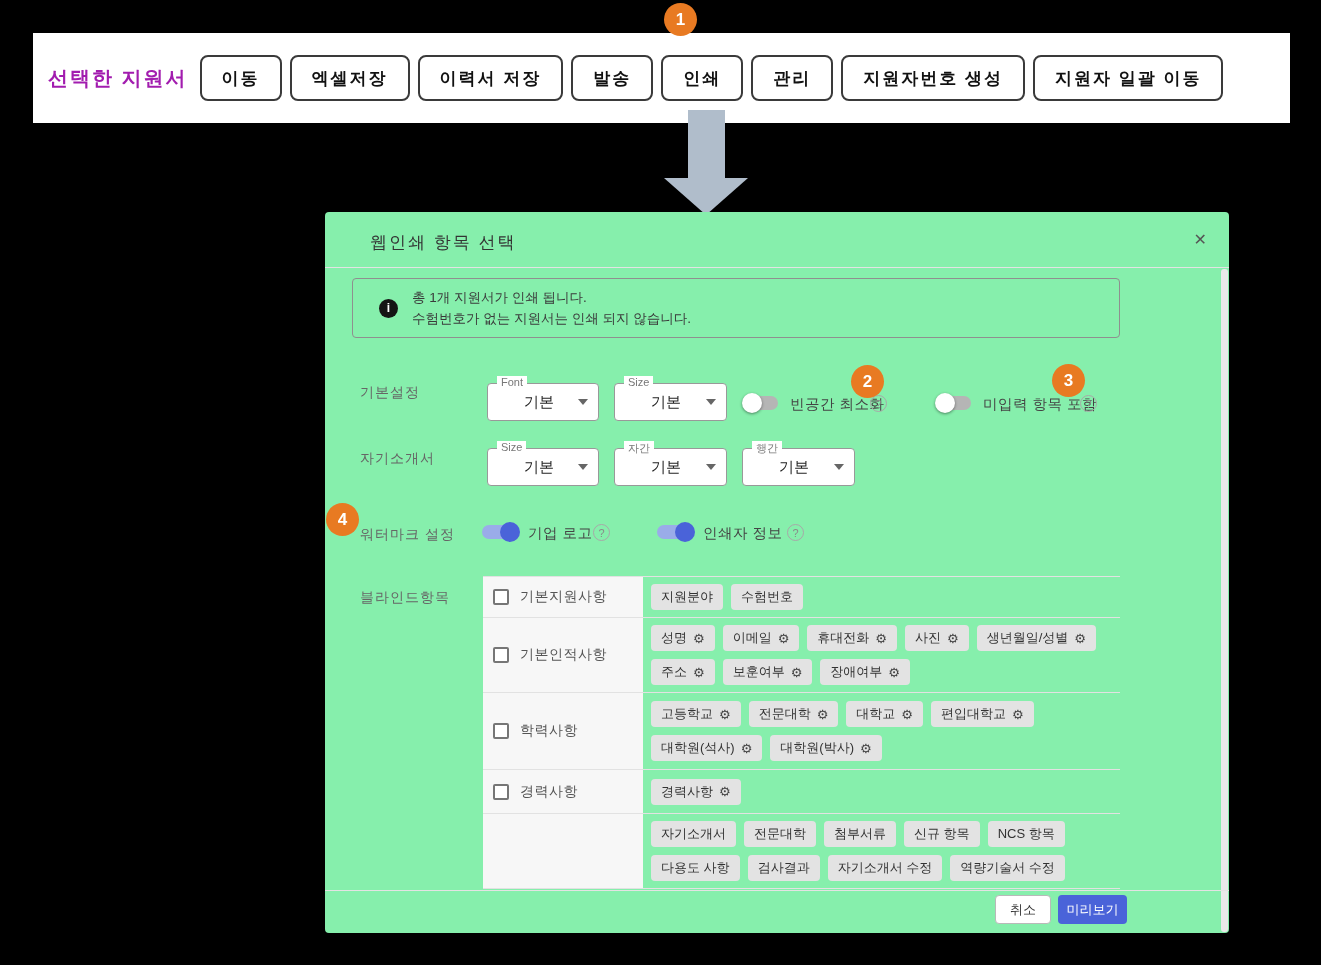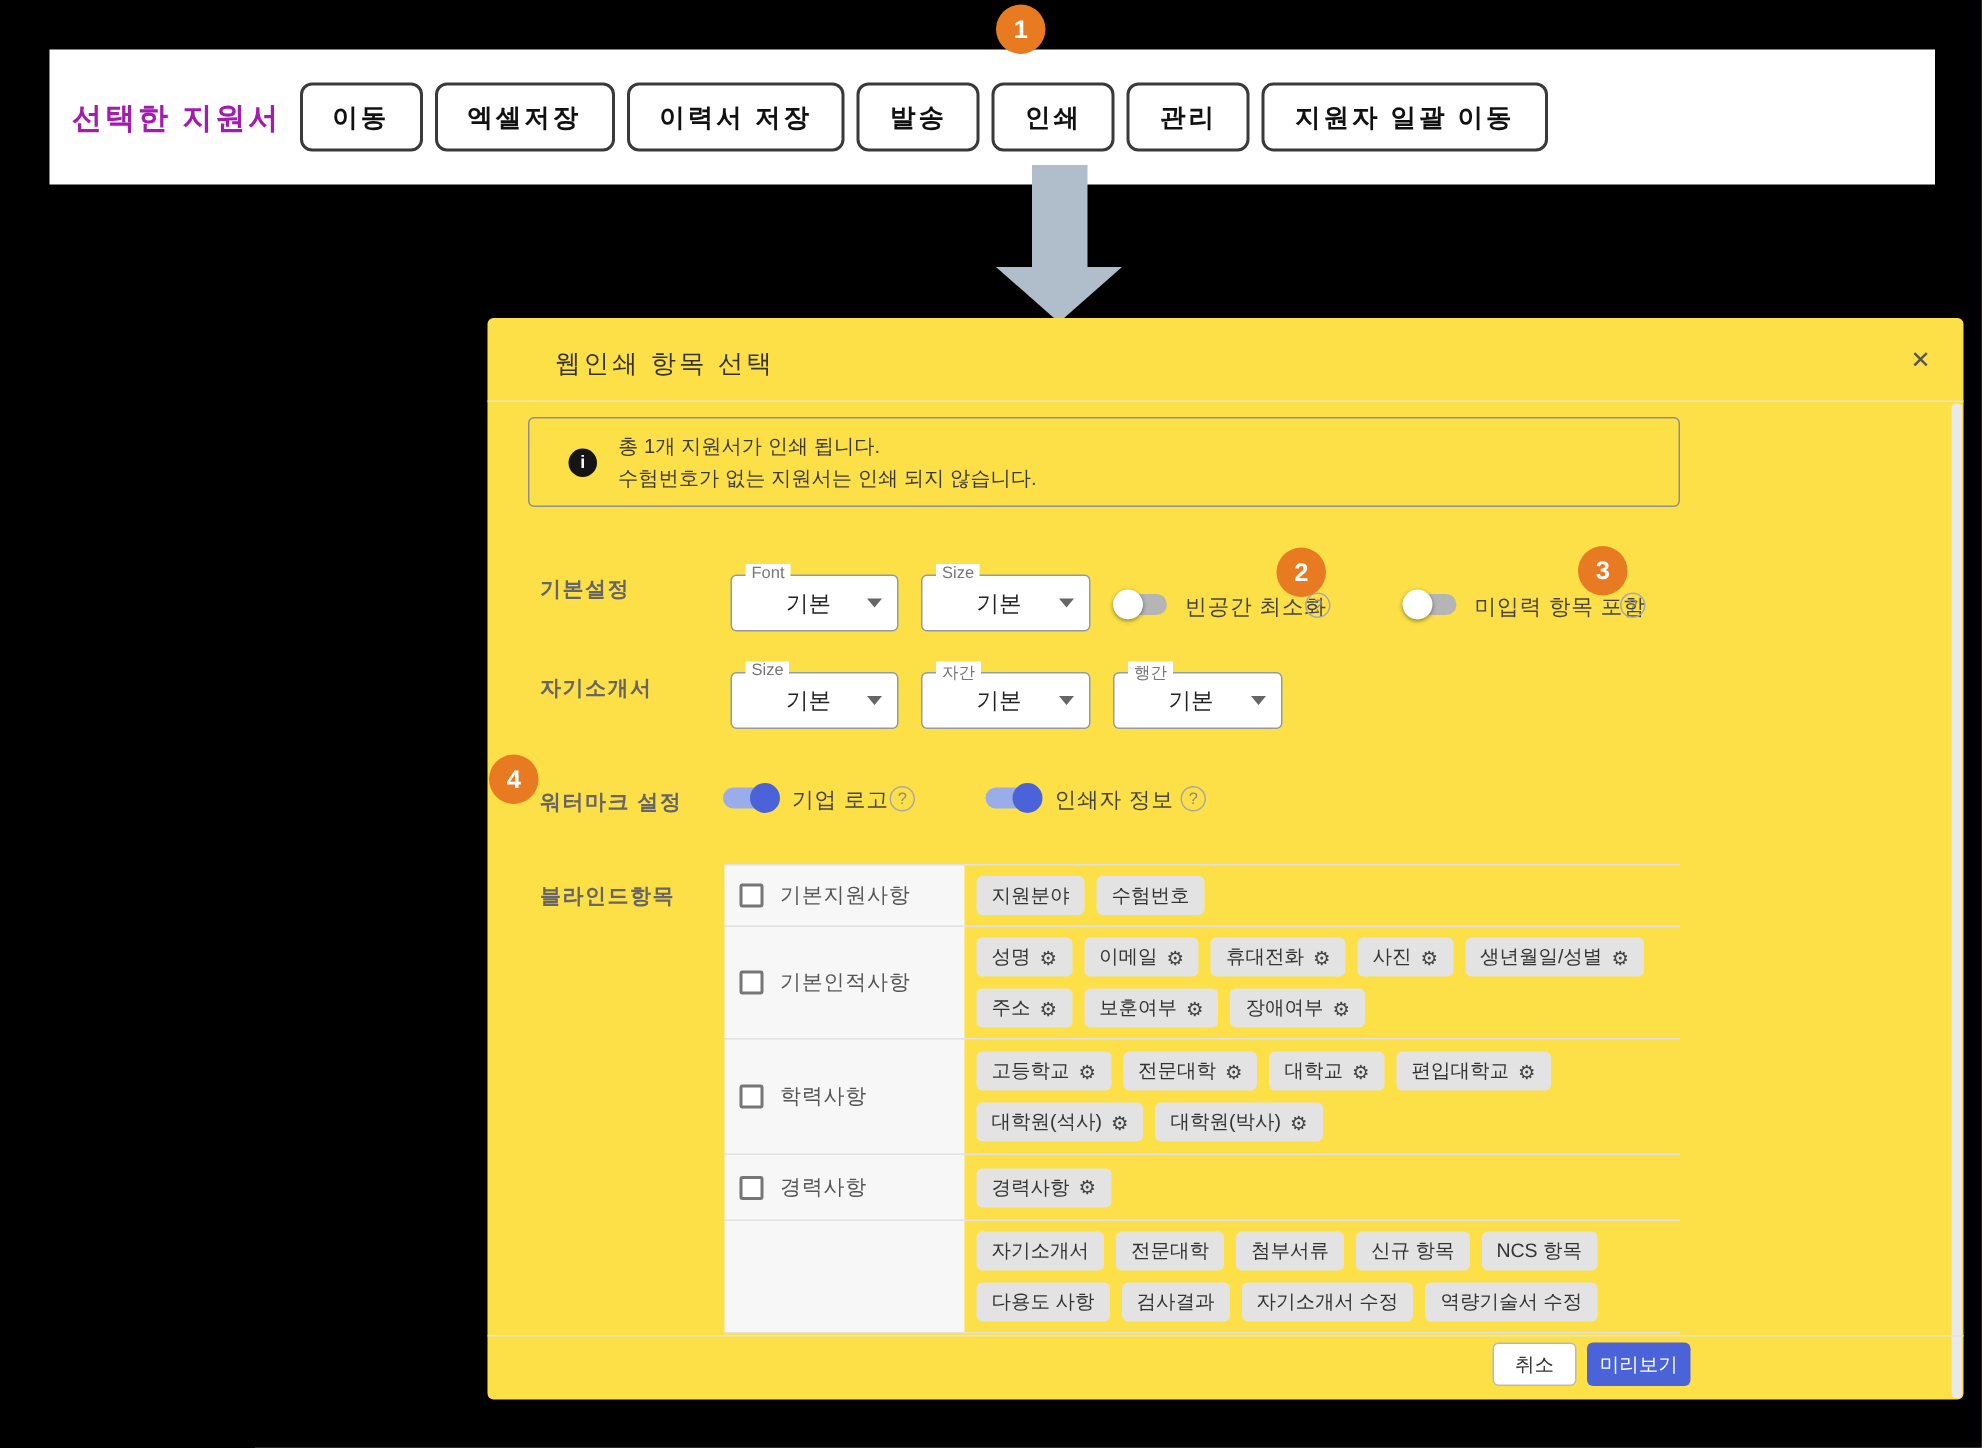--- a/index.html
+++ b/index.html
@@ -17,35 +17,35 @@
   
   .badge{position:absolute;width:33px;height:33px;border-radius:50%;background:#E87A22;color:#fff;
          font-size:17px;font-weight:bold;display:flex;align-items:center;justify-content:center;z-index:30;}
 
   
   #arrow-stem{position:absolute;left:688px;top:110px;width:37px;height:68px;background:#B0BDCB;}
   #arrow-head{position:absolute;left:664px;top:178px;width:0;height:0;
               border-left:42px solid transparent;border-right:42px solid transparent;border-top:37px solid #B0BDCB;}
 
   
-  #modal{position:absolute;left:325px;top:212px;width:984px;height:721px;background:#fde047;border-radius:4px;}
+  #modal{position:absolute;left:325px;top:212px;width:904px;height:721px;background:#86efac;border-radius:4px;}
   #modal-header{position:absolute;left:0;top:0;right:0;height:56px;border-bottom:1px solid #e3e3e3;}
   #modal-title{position:absolute;left:45px;top:19px;font-size:17px;color:#333;letter-spacing:2px;}
   #modal-close{position:absolute;right:22px;top:18px;font-size:16px;color:#555;cursor:pointer;}
   #modal-scrollbar{position:absolute;right:1px;top:57px;bottom:1px;width:7px;background:#e9e9e9;border-radius:3px;}
 
   #notice{position:absolute;left:27px;top:66px;width:768px;height:60px;border:1.5px solid #8f8f8f;border-radius:4px;
           display:flex;align-items:center;padding-left:26px;}
   .info-ic{width:19px;height:19px;border-radius:50%;background:#151515;color:#fff;font-size:12px;font-weight:bold;
            display:flex;align-items:center;justify-content:center;flex:none;margin-right:14px;}
   .info-ic::before{content:"i";}
   #notice .txt{font-size:13.5px;color:#3a3a3a;line-height:21px;}
   #notice .em{font-weight:normal;}
 
-  .row-label{position:absolute;font-size:14px;color:#666;letter-spacing:1px;white-space:nowrap;font-weight:bold;}
+  .row-label{position:absolute;font-size:14px;color:#666;letter-spacing:1px;white-space:nowrap;}
 
   
   .select{position:absolute;height:38px;border:1px solid #999;border-radius:4px;background:#fff;cursor:pointer;}
   .select .legend{position:absolute;top:-8px;left:9px;background:#fff;padding:0 4px;font-size:11px;color:#777;}
   .select .value{position:absolute;left:12px;top:9px;font-size:15px;color:#222;margin-left:24px;}
   .select .caret{position:absolute;right:10px;top:15px;width:0;height:0;
                  border-left:5px solid transparent;border-right:5px solid transparent;border-top:6px solid #666;}
 
   
   .toggle{position:absolute;width:40px;height:20px;cursor:pointer;}
@@ -86,20 +86,21 @@
 <div id="canvas">
 
   <div id="toolbar">
     <span class="tl-label">선택한 지원서</span>
     <button class="tl-btn">이동</button>
     <button class="tl-btn">엑셀저장</button>
     <button class="tl-btn">이력서 저장</button>
     <button class="tl-btn">발송</button>
     <button class="tl-btn">인쇄</button>
     <button class="tl-btn">관리</button>
+    <button class="tl-btn">지원자번호 생성</button>
     <button class="tl-btn">지원자 일괄 이동</button>
   </div>
 
   <div class="badge" style="left:664px;top:3px;">1</div>
   <div class="badge" style="left:851px;top:365px;">2</div>
   <div class="badge" style="left:1052px;top:364px;">3</div>
   <div class="badge" style="left:326px;top:503px;">4</div>
 
   <div id="arrow-stem"></div>
   <div id="arrow-head"></div>

